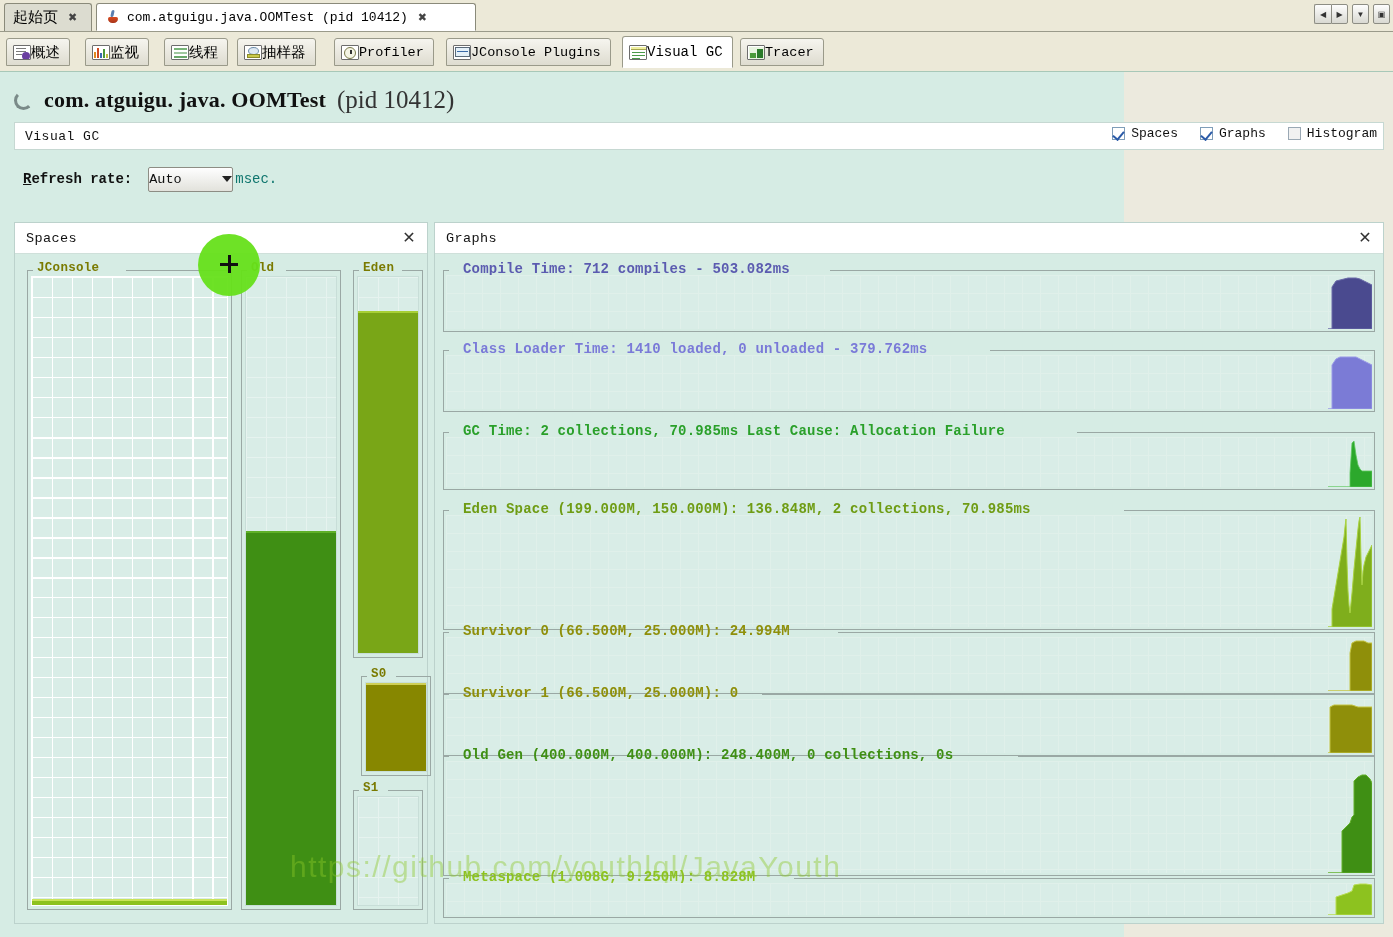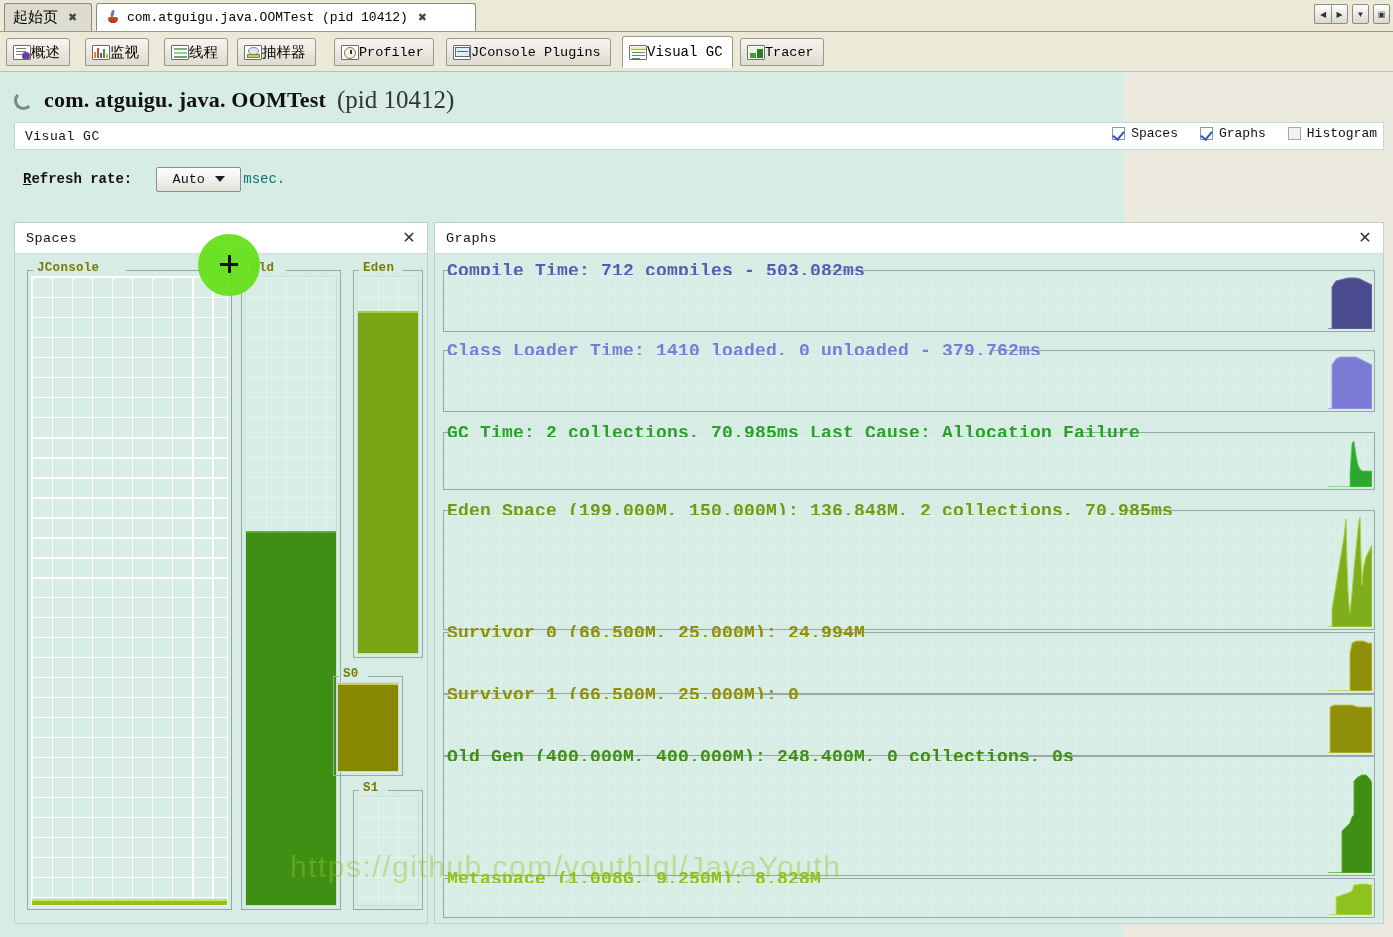--- a/index.html
+++ b/index.html
@@ -154,24 +154,24 @@
   }
   .cbbox.off { background:#f1f1f1; border-color:#9aa8b4;}
 
   .refreshrow {
     position: absolute; left: 14px; top: 86px; width: 1370px; height: 42px;
     display: flex; align-items: center;
   }
   .rlabel { font-family:"Liberation Mono", monospace; font-size:14px; color:#111; margin-left:9px; font-weight:bold;}
   .rlabel u { text-decoration: underline; }
   .rselect {
-    margin-left: 24px; width: 85px; height: 25px;
+    margin-left: 16px; width: 85px; height: 25px;
     background: linear-gradient(#fefefe,#e2e2dc);
     border: 1px solid #8d8d84; border-radius: 2px;
-    display: flex; align-items: center; justify-content: center; gap: 10px;
+    display: flex; align-items: center; justify-content: space-between; gap: 10px;
     font-family:"Liberation Mono", monospace; font-size: 13.5px; color:#111;
     cursor: pointer;
   }
   .caret { width:0;height:0;border-left:5px solid transparent;border-right:5px solid transparent;border-top:6px solid #222;}
   .rsuffix { margin-left: 2px; font-family:"Liberation Mono", monospace; font-size:14px; color:#0f766e;}
 
   
   .panel {
     position: absolute; top: 150px; height: 702px;
     background: #d6ece4;
@@ -244,23 +244,23 @@
     position: absolute; left: 8px; right: 8px;
     border: 1px solid #9aa8a4; border-top: none;
   }
   .grow::before {
     content:""; position:absolute; left:-1px; top:0; height:1px; width:6px; background:#9aa8a4;
   }
   .growline {
     position:absolute; top:0; height:1px; background:#9aa8a4; right:-1px;
   }
   .gtitle {
-    position: absolute; top: -9px; left: 0;
+    position: absolute; top: -9px; left: 16px;
     font-family:"Liberation Mono", monospace;
-    font-size: 18px; font-weight: bold;
+    font-size: 14px; font-weight: bold;
     letter-spacing: .2px; white-space: nowrap;
     padding: 0 3px;
   }
   .gwell {
     position: absolute; left: 2px; right: 2px; top: 5px; bottom: 2px;
     background:
       repeating-linear-gradient(to right, #e0f0ea 0 1px, transparent 1px 18px),
       repeating-linear-gradient(to bottom, #e0f0ea 0 1px, transparent 1px 18px),
       #d9ede7;
     overflow: hidden;
@@ -439,21 +439,21 @@
           </div>
         </div>
 
         <div class="grp" style="left:338px;top:16px;width:70px;height:388px;--lw:6px;--rl:48px;">
           <span class="grptitle">Eden</span>
           <div class="gridwell plain">
             <div class="bar" style="height:91%;background:#79a617;border-top:2px solid #a7cf36;"></div>
           </div>
         </div>
 
-        <div class="grp" style="left:318px;top:422px;width:70px;height:100px;--lw:6px;--rl:34px;">
+        <div class="grp" style="left:346px;top:422px;width:70px;height:100px;--lw:6px;--rl:34px;">
           <span class="grptitle">S0</span>
           <div class="gridwell plain">
             <div class="bar" style="height:100%;background:#878700;border-top:2px solid #cfcf55;"></div>
           </div>
         </div>
 
         <div class="grp" style="left:338px;top:536px;width:70px;height:120px;--lw:6px;--rl:34px;">
           <span class="grptitle">S1</span>
           <div class="gridwell plain">
             <div class="bar" style="height:0%;background:#878700;"></div>

